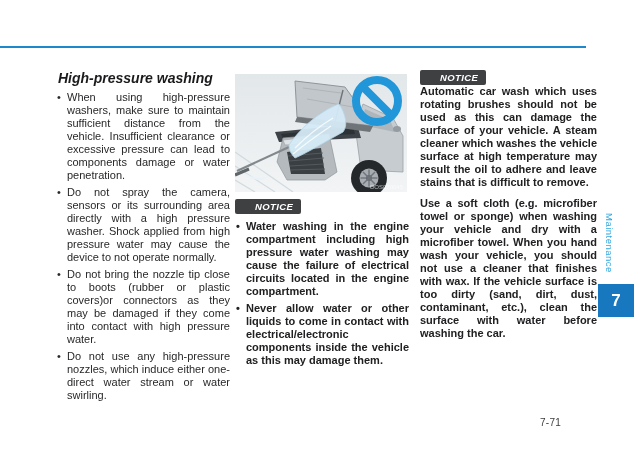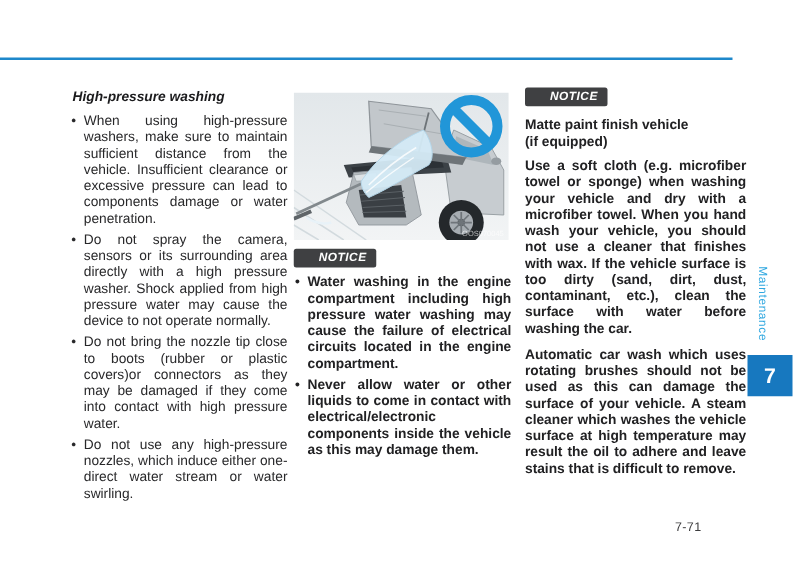--- a/index.html
+++ b/index.html
@@ -13,21 +13,21 @@
   .page{
     position:relative;width:640px;height:460px;background:#ffffff;overflow:hidden;
     font-family:"Liberation Sans",sans-serif;color:#28282a;
   }
   .rule{position:absolute;left:0;top:46px;width:586px;height:2px;background:var(--accent_rule,#1e88cb);}
   .col{position:absolute;font-size:11px;line-height:13px;text-align:justify;}
   .col1{left:56px;top:71px;width:174px;}
   .col2{left:235px;top:74px;width:174px;}
   .col3{left:420px;top:70px;width:177px;}
   .col h2{
-    font-size:11px;line-height:14px;margin:0 0 6px 2px;
+    font-size:14px;line-height:14px;margin:0 0 6px 2px;
     font-weight:bold;font-style:italic;color:#1b1b1d;
   }
   ul{list-style:none;margin:0;padding:0;}
   li{position:relative;padding-left:11px;margin:0 0 4px 0;}
   li::before{content:"\2022";position:absolute;left:1px;top:0;}
   .bold-text li, .bold-text p, .bold-text .subheading{font-weight:bold;color:#212123;}
   .notice-badge{
     display:inline-block;background:var(--notice_bg,#3f4042);color:#ffffff;
     font-weight:bold;font-style:italic;font-size:9.5px;line-height:11px;
     padding:2px 8px 2px 20px;border-radius:2px;letter-spacing:0.4px;
@@ -140,26 +140,22 @@
     </div>
     <span class="notice-badge">NOTICE</span>
     <ul>
       <li>Water washing in the engine compartment including high pressure water washing may cause the failure of electrical circuits located in the engine compartment.</li>
       <li>Never allow water or other liquids to come in contact with electrical/electronic components inside the vehicle as this may damage them.</li>
     </ul>
   </div>
 
   <div class="col col3 bold-text">
     <span class="notice-badge">NOTICE</span>
-    <div class="subheading">
-      <div>Matte paint finish vehicle</div>
-      <div>(if equipped)</div>
-    </div>
+    <p>Automatic car wash which uses rotating brushes should not be used as this can damage the surface of your vehicle. A steam cleaner which washes the vehicle surface at high temperature may result the oil to adhere and leave stains that is difficult to remove.</p>
     <p>Use a soft cloth (e.g. microfiber towel or sponge) when washing your vehicle and dry with a microfiber towel. When you hand wash your vehicle, you should not use a cleaner that finishes with wax. If the vehicle surface is too dirty (sand, dirt, dust, contaminant, etc.), clean the surface with water before washing the car.</p>
-    <p>Automatic car wash which uses rotating brushes should not be used as this can damage the surface of your vehicle. A steam cleaner which washes the vehicle surface at high temperature may result the oil to adhere and leave stains that is difficult to remove.</p>
   </div>
 
   <div class="side-label">Maintenance</div>
   <div class="chapter-tab">
     <span>7</span>
   </div>
 
   <div class="page-number">7-71</div>
 
 </div>

